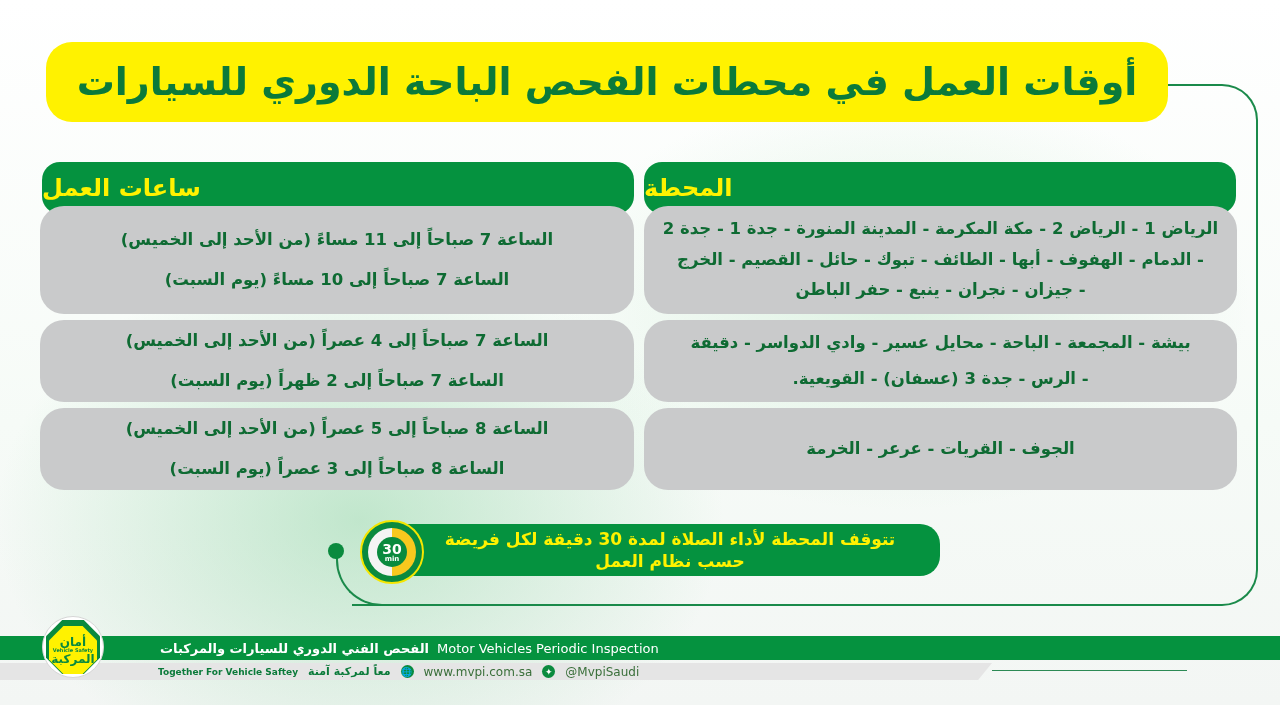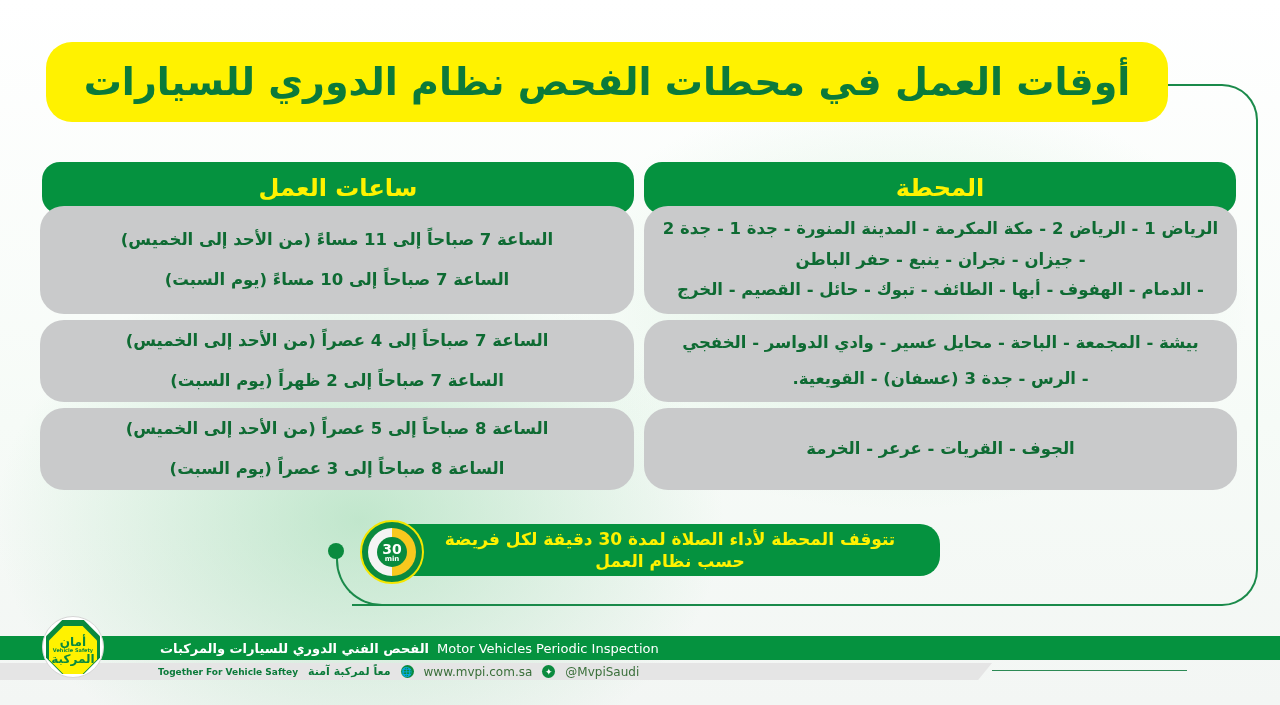--- a/index.html
+++ b/index.html
@@ -29,21 +29,21 @@
     position:absolute; left:46px; top:42px; width:1122px; height:80px;
     background:#fff200; border-radius:26px;
     display:flex; align-items:center; justify-content:center;
   }
   .title-pill span {
     color:#0b7a3a; font-weight:bold; font-size:38px; direction:rtl;
     font-family:"DejaVu Sans", sans-serif;
   }
   .col-header {
     position:absolute; top:162px; height:52px; border-radius:18px;
-    background:#05923f; display:flex; align-items:center; justify-content:center;
+    background:#05923f; display:flex; align-items:center; justify-content:flex-start;
   }
   .col-header span {
     color:#fff200; font-weight:bold; font-size:24px; direction:rtl;
   }
   .hdr-hours { left:42px; width:592px; }
   .hdr-station { left:644px; width:592px; }
   .card {
     position:absolute; background:#c9cacb; border-radius:24px;
     display:flex; flex-direction:column; align-items:center; justify-content:center;
     box-sizing:border-box; padding:0 16px; direction:rtl;
@@ -134,42 +134,42 @@
   .logo-inner .a3 { font-size:12px; direction:rtl; }
 </style>
 </head>
 <body>
 
 <div class="frame-line"></div>
 <div class="frame-bottom-curve"></div>
 <div class="frame-dot"></div>
 
 <div class="title-pill">
-  <span>أوقات العمل في  محطات الفحص نظام الدوري للسيارات</span>
+  <span>أوقات العمل في  محطات الفحص الباحة الدوري للسيارات</span>
 </div>
 
 <div class="col-header hdr-hours">
   <span>ساعات العمل</span>
 </div>
 <div class="col-header hdr-station">
   <span>المحطة</span>
 </div>
 
 <div class="card station-col r1">
   <div class="line">الرياض 1 - الرياض 2 - مكة المكرمة - المدينة المنورة - جدة 1 - جدة 2</div>
+  <div class="line">- الدمام - الهفوف - أبها  - الطائف - تبوك - حائل - القصيم - الخرج</div>
   <div class="line">- جيزان - نجران - ينبع - حفر الباطن</div>
-  <div class="line">- الدمام - الهفوف - أبها  - الطائف - تبوك - حائل - القصيم - الخرج</div>
 </div>
 <div class="card hours-col r1">
   <div class="line">الساعة 7 صباحاً إلى 11 مساءً (من الأحد إلى الخميس)</div>
   <div class="line">الساعة 7 صباحاً إلى 10 مساءً (يوم السبت)</div>
 </div>
 
 <div class="card station-col r2">
-  <div class="line">بيشة - المجمعة - الباحة - محايل عسير - وادي الدواسر -  الخفجي</div>
+  <div class="line">بيشة - المجمعة - الباحة - محايل عسير - وادي الدواسر -  دقيقة</div>
   <div class="line">- الرس - جدة 3 (عسفان) - القويعية.</div>
 </div>
 <div class="card hours-col r2">
   <div class="line">الساعة 7 صباحاً إلى 4 عصراً (من الأحد إلى الخميس)</div>
   <div class="line">الساعة 7 صباحاً إلى 2 ظهراً (يوم السبت)</div>
 </div>
 
 <div class="card station-col r3">
   <div class="line">الجوف - القريات - عرعر - الخرمة</div>
 </div>

